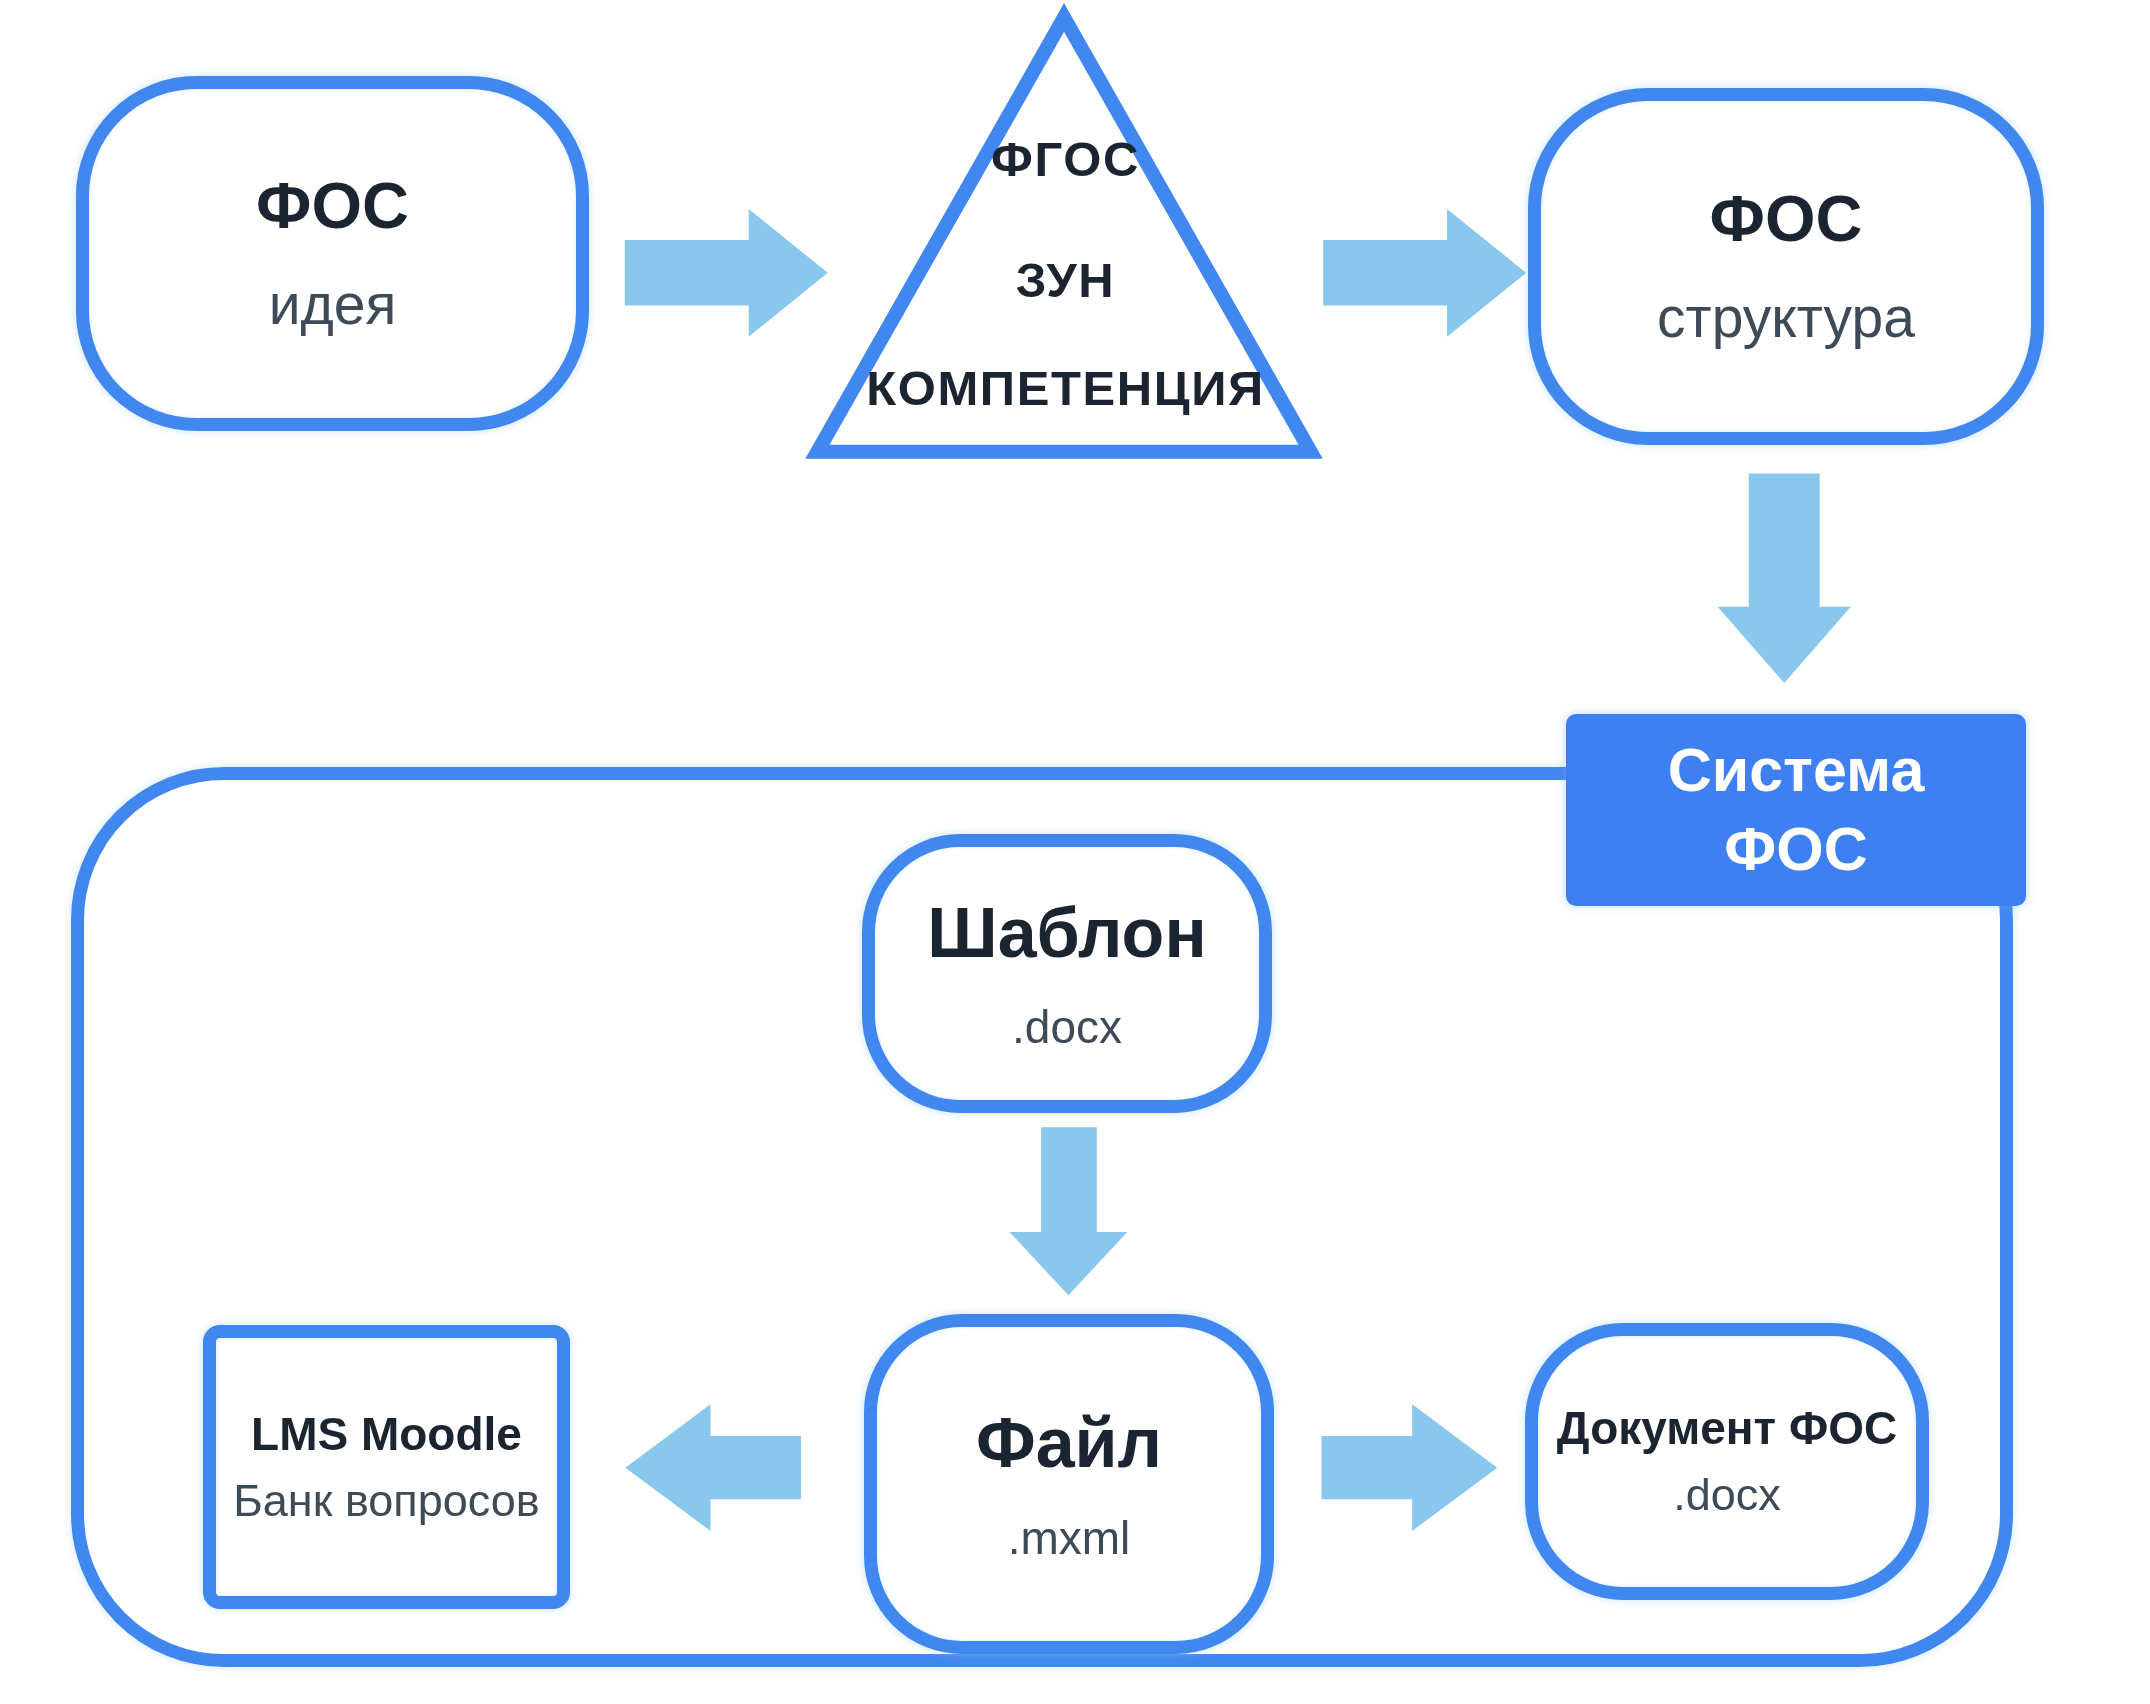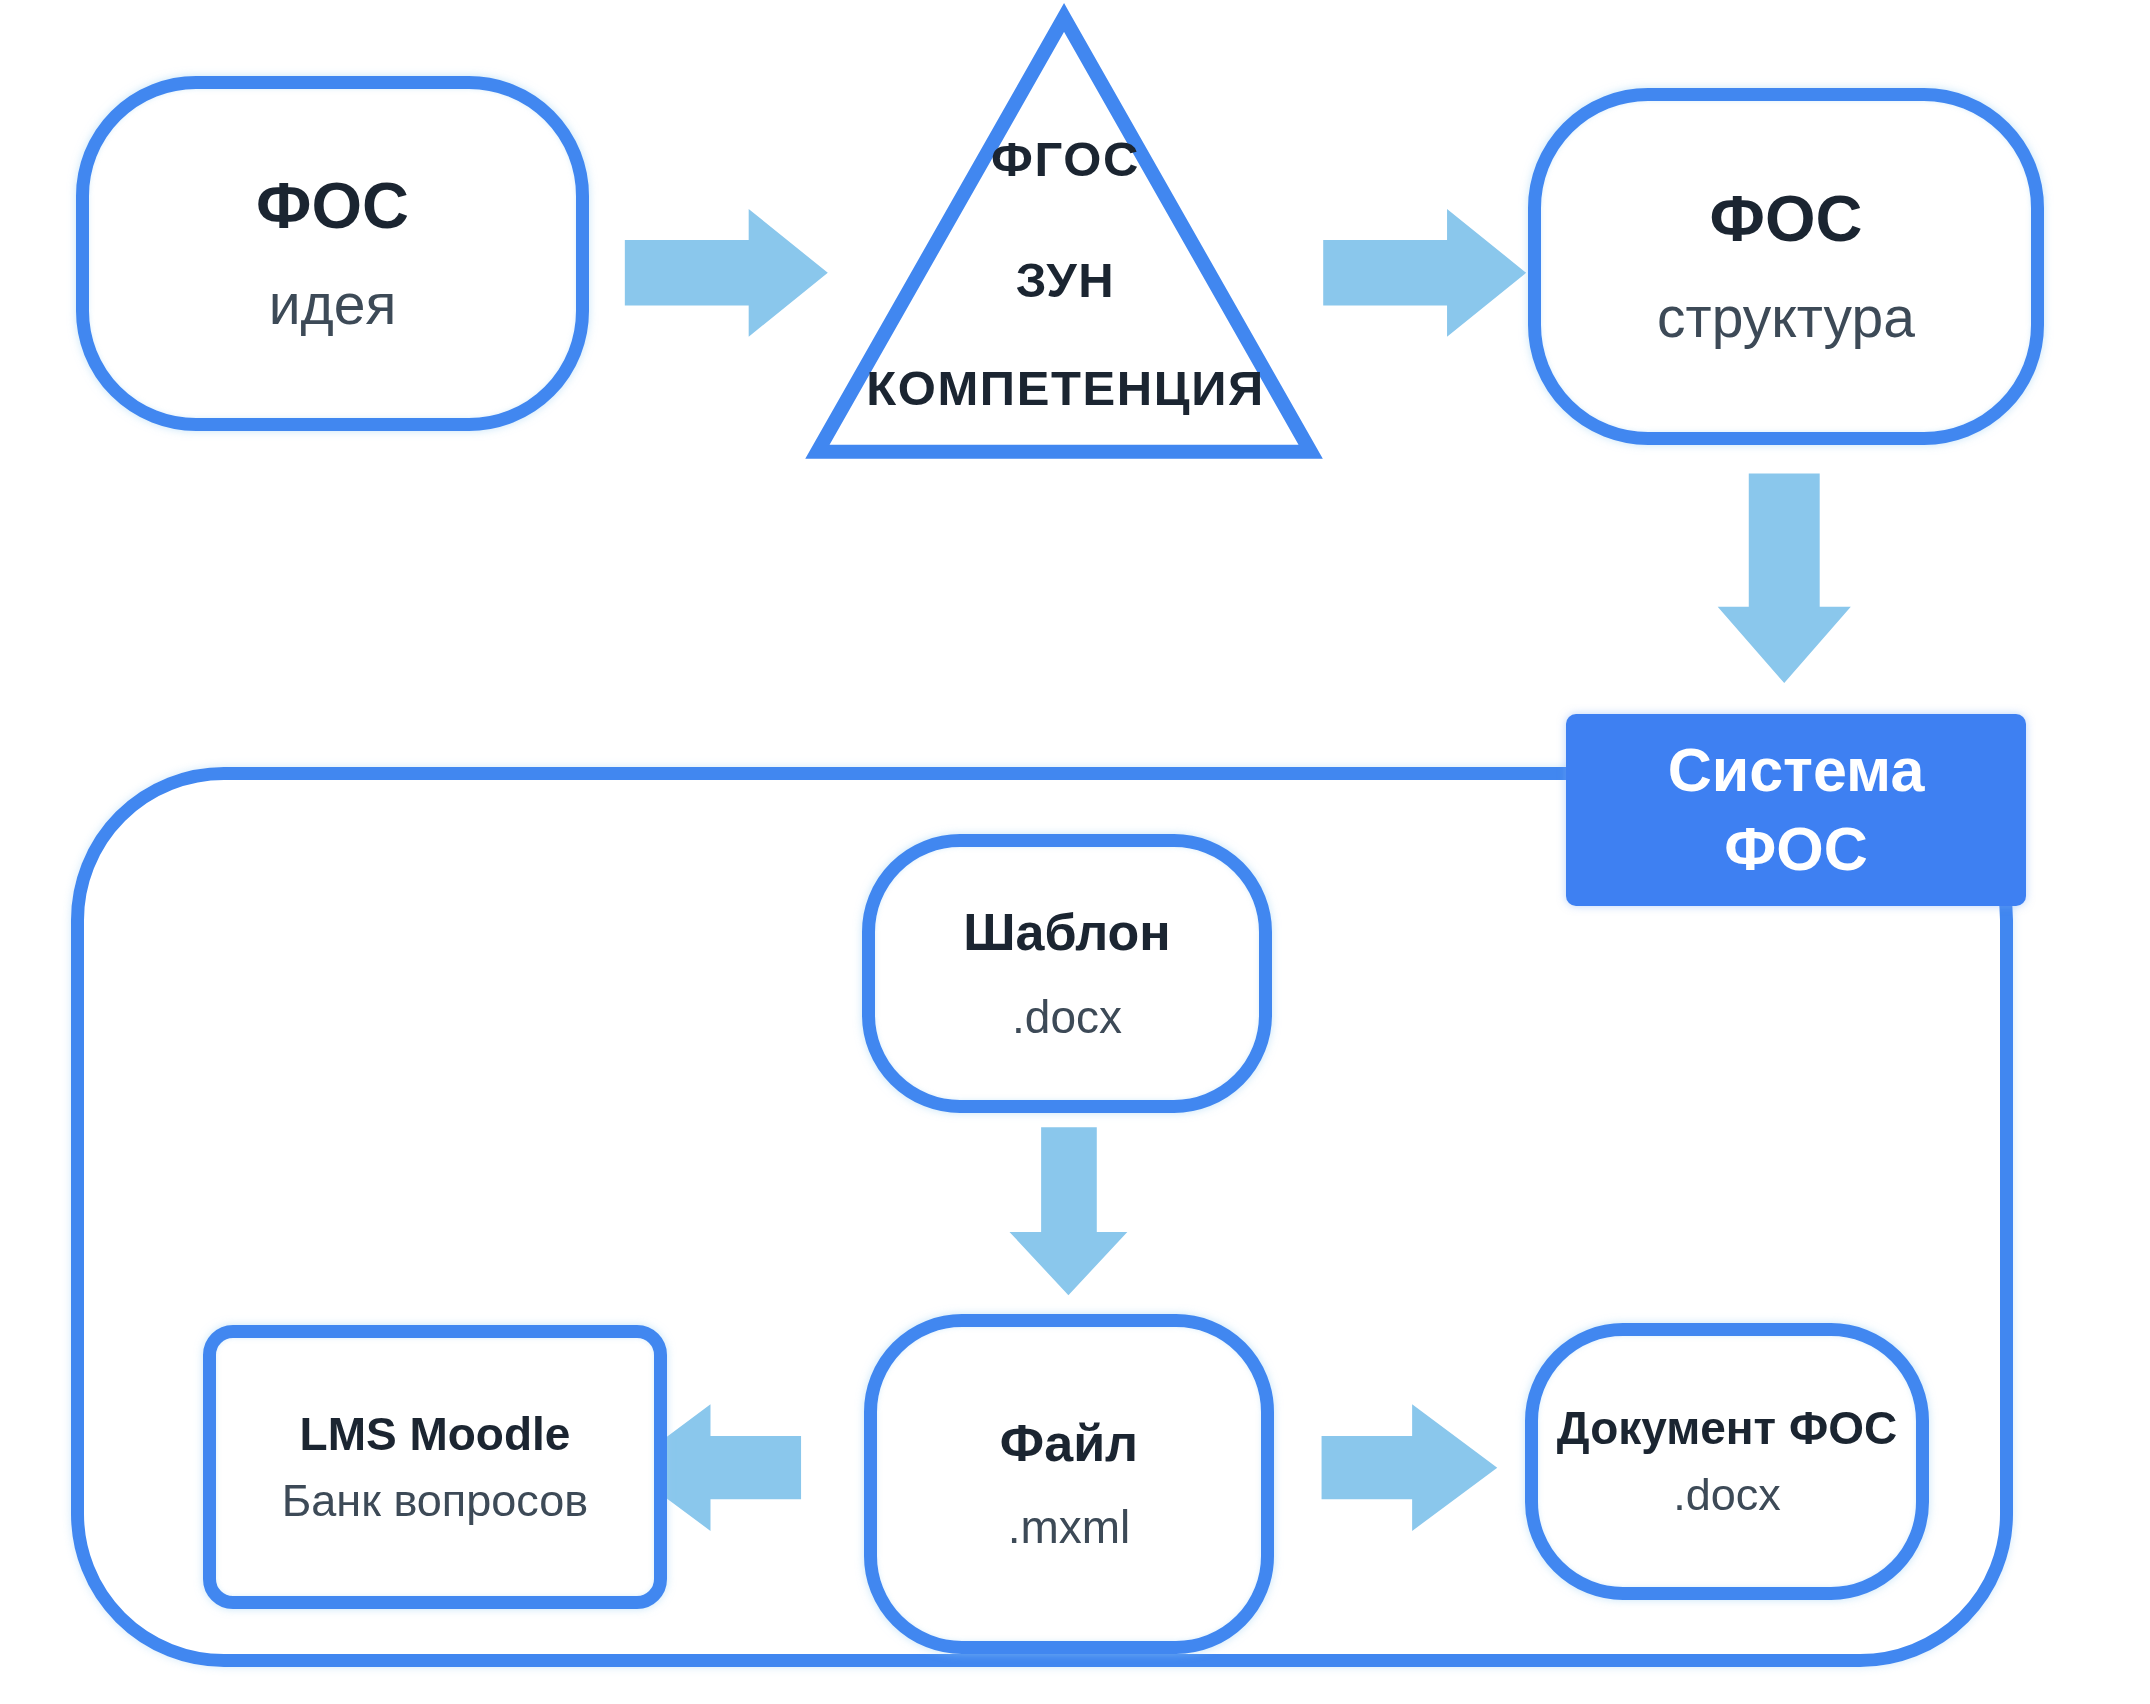--- a/index.html
+++ b/index.html
@@ -48,24 +48,24 @@
   #box-system{left:1566px;top:714px;width:460px;height:192px;border-radius:10px;
               background:var(--system-fill);border:none;z-index:5;
               box-shadow:0 0 8.7px rgba(120,170,245,.5);}
   #box-system .sys-line{font-weight:bold;color:var(--system-text);font-size:61px;line-height:1.3;}
 
   
   #container{left:71px;top:767px;width:1942px;height:900px;z-index:1;}
 
   
   #box-template{left:862px;top:834px;width:410px;height:279px;border-radius:98px;z-index:2;}
-  #box-lms{left:203px;top:1325px;width:464px;height:284px;border-radius:30px;z-index:2;justify-content:center;}
+  #box-lms{left:203px;top:1325px;width:367px;height:284px;border-radius:17px;z-index:2;justify-content:center;}
   #box-file{left:864px;top:1314px;width:410px;height:340px;border-radius:98px;z-index:2;}
   #box-doc{left:1525px;top:1323px;width:404px;height:277px;border-radius:98px;z-index:2;}
-  .box-md .title{font-size:52px;}
+  .box-md .title{font-size:70px;}
   .box-md .subtitle{font-size:46px;}
   .box-sm .title{font-size:46px;}
   .box-sm .subtitle{font-size:45px;margin-top:14px;}
 </style>
 </head>
 <body>
 
 <div class="canvas">
 
   <svg class="layer" viewBox="0 0 3942 3125">

